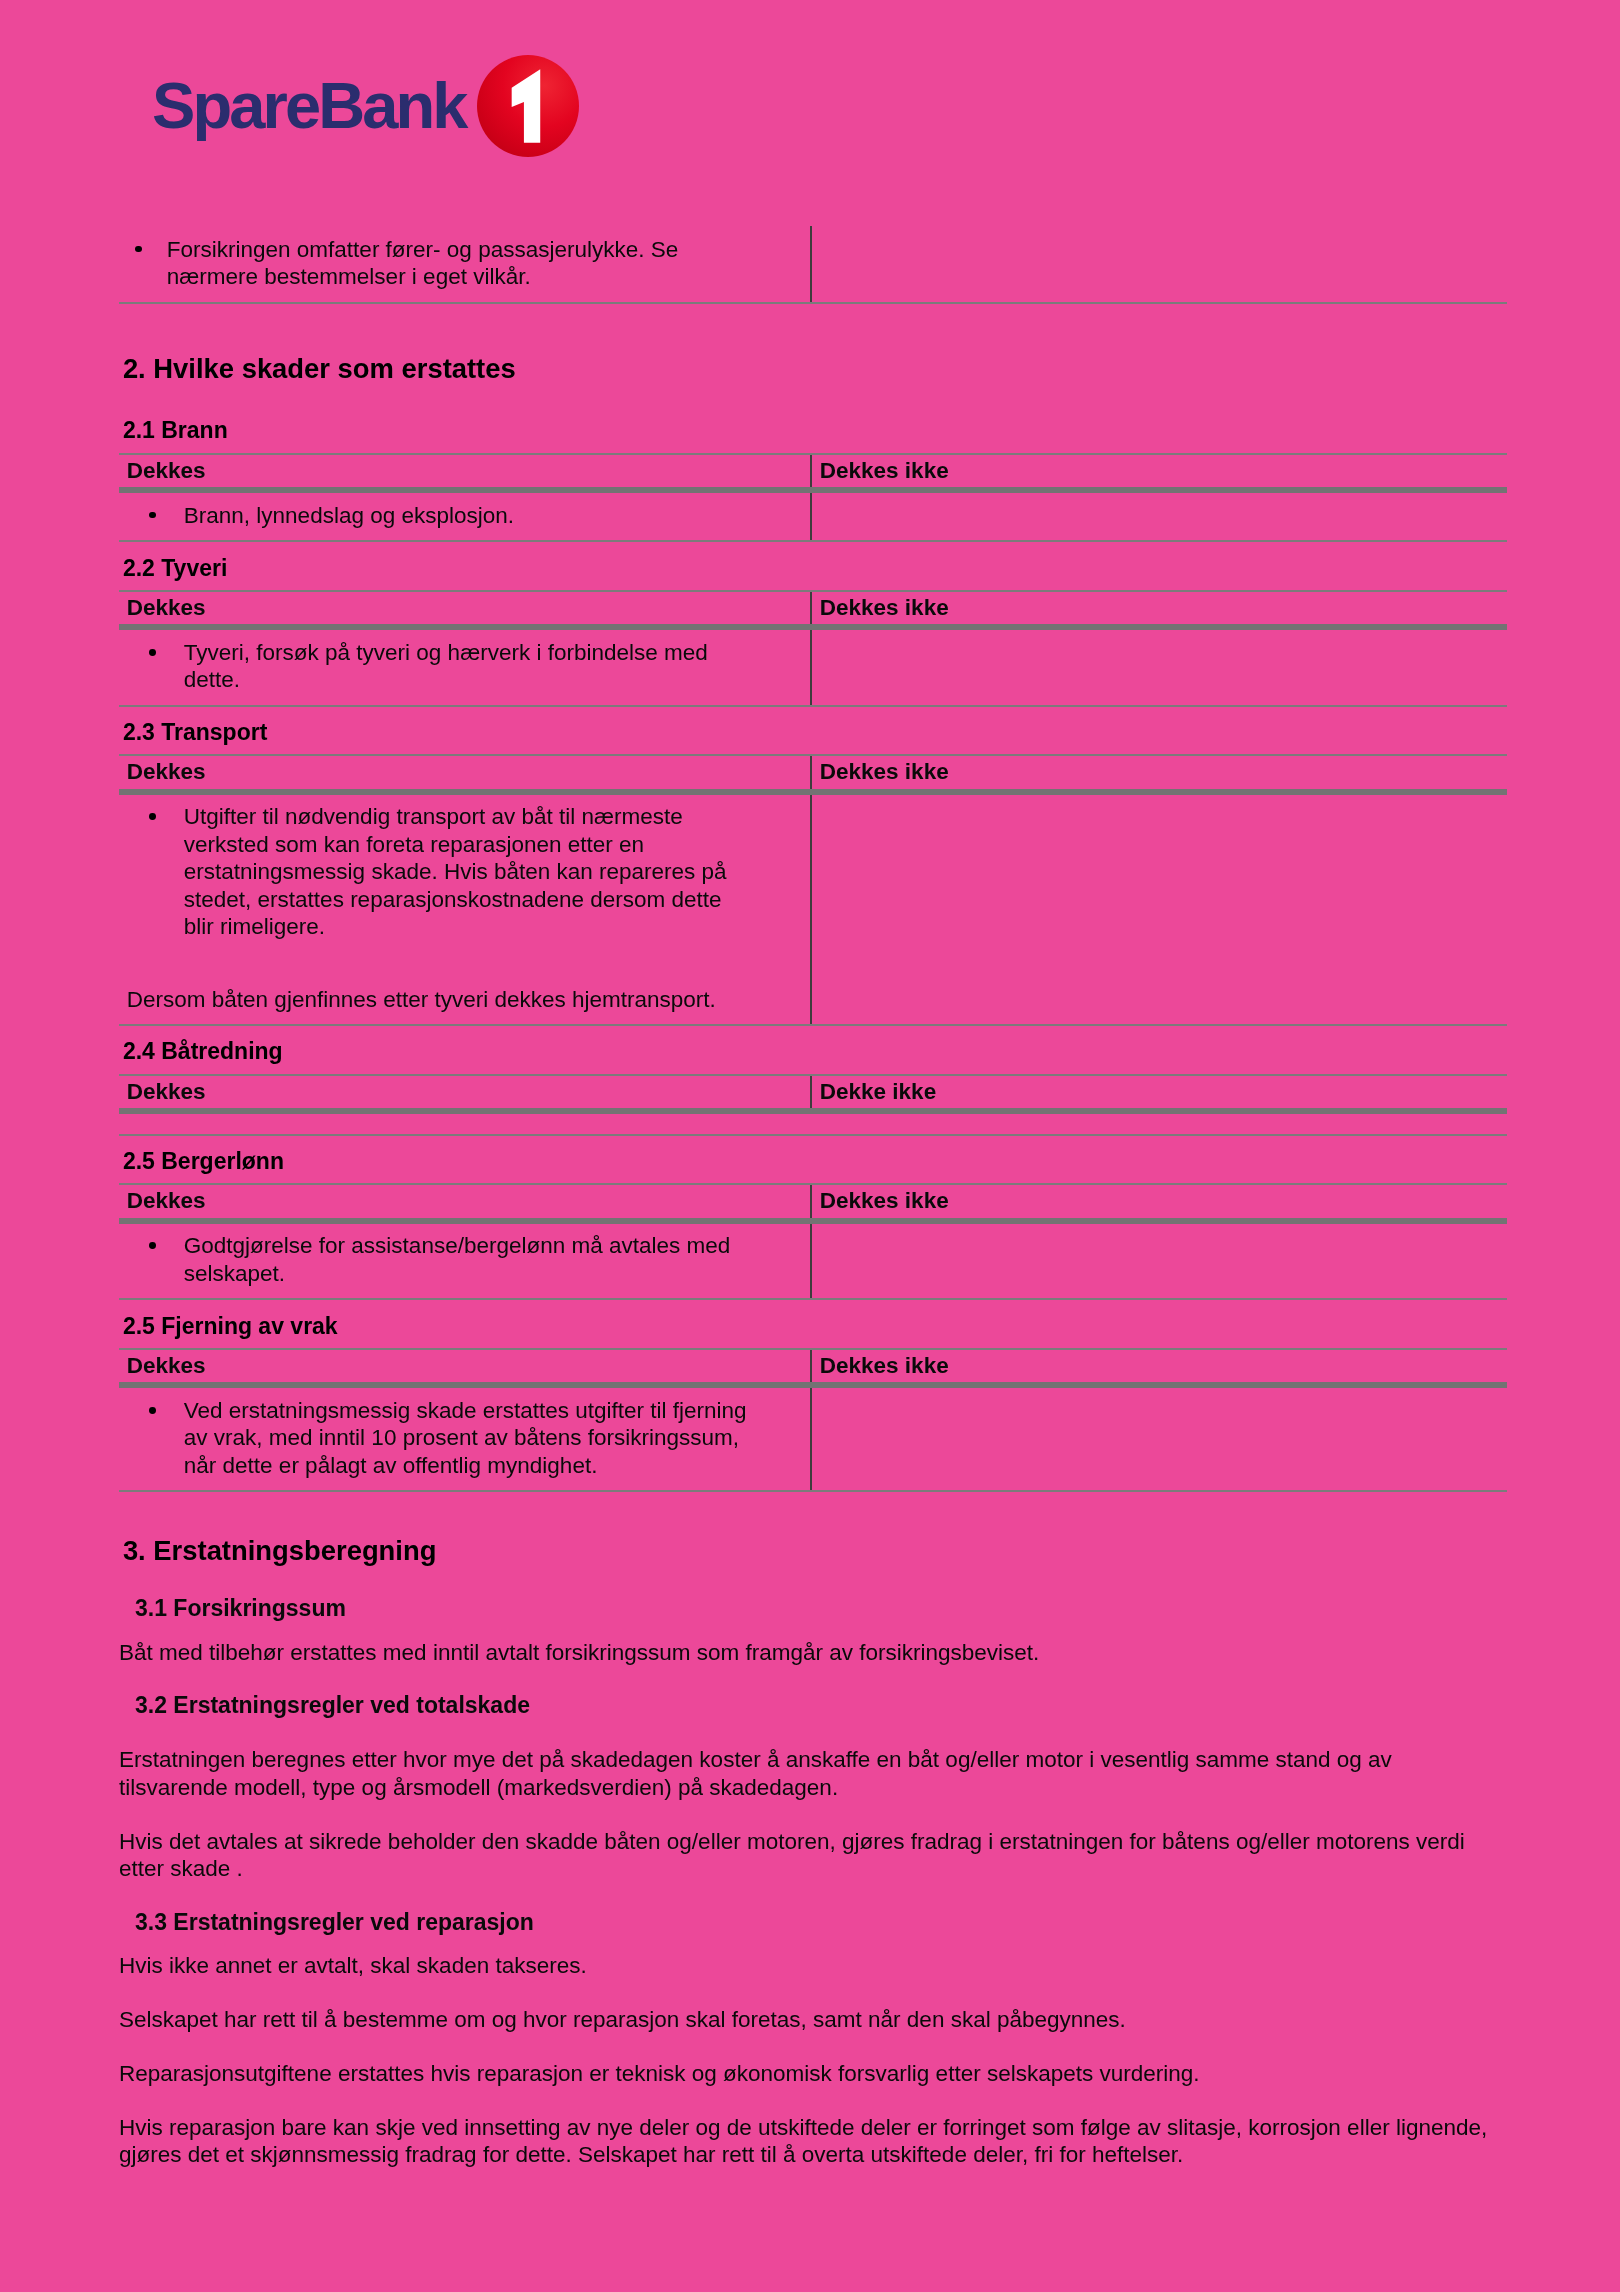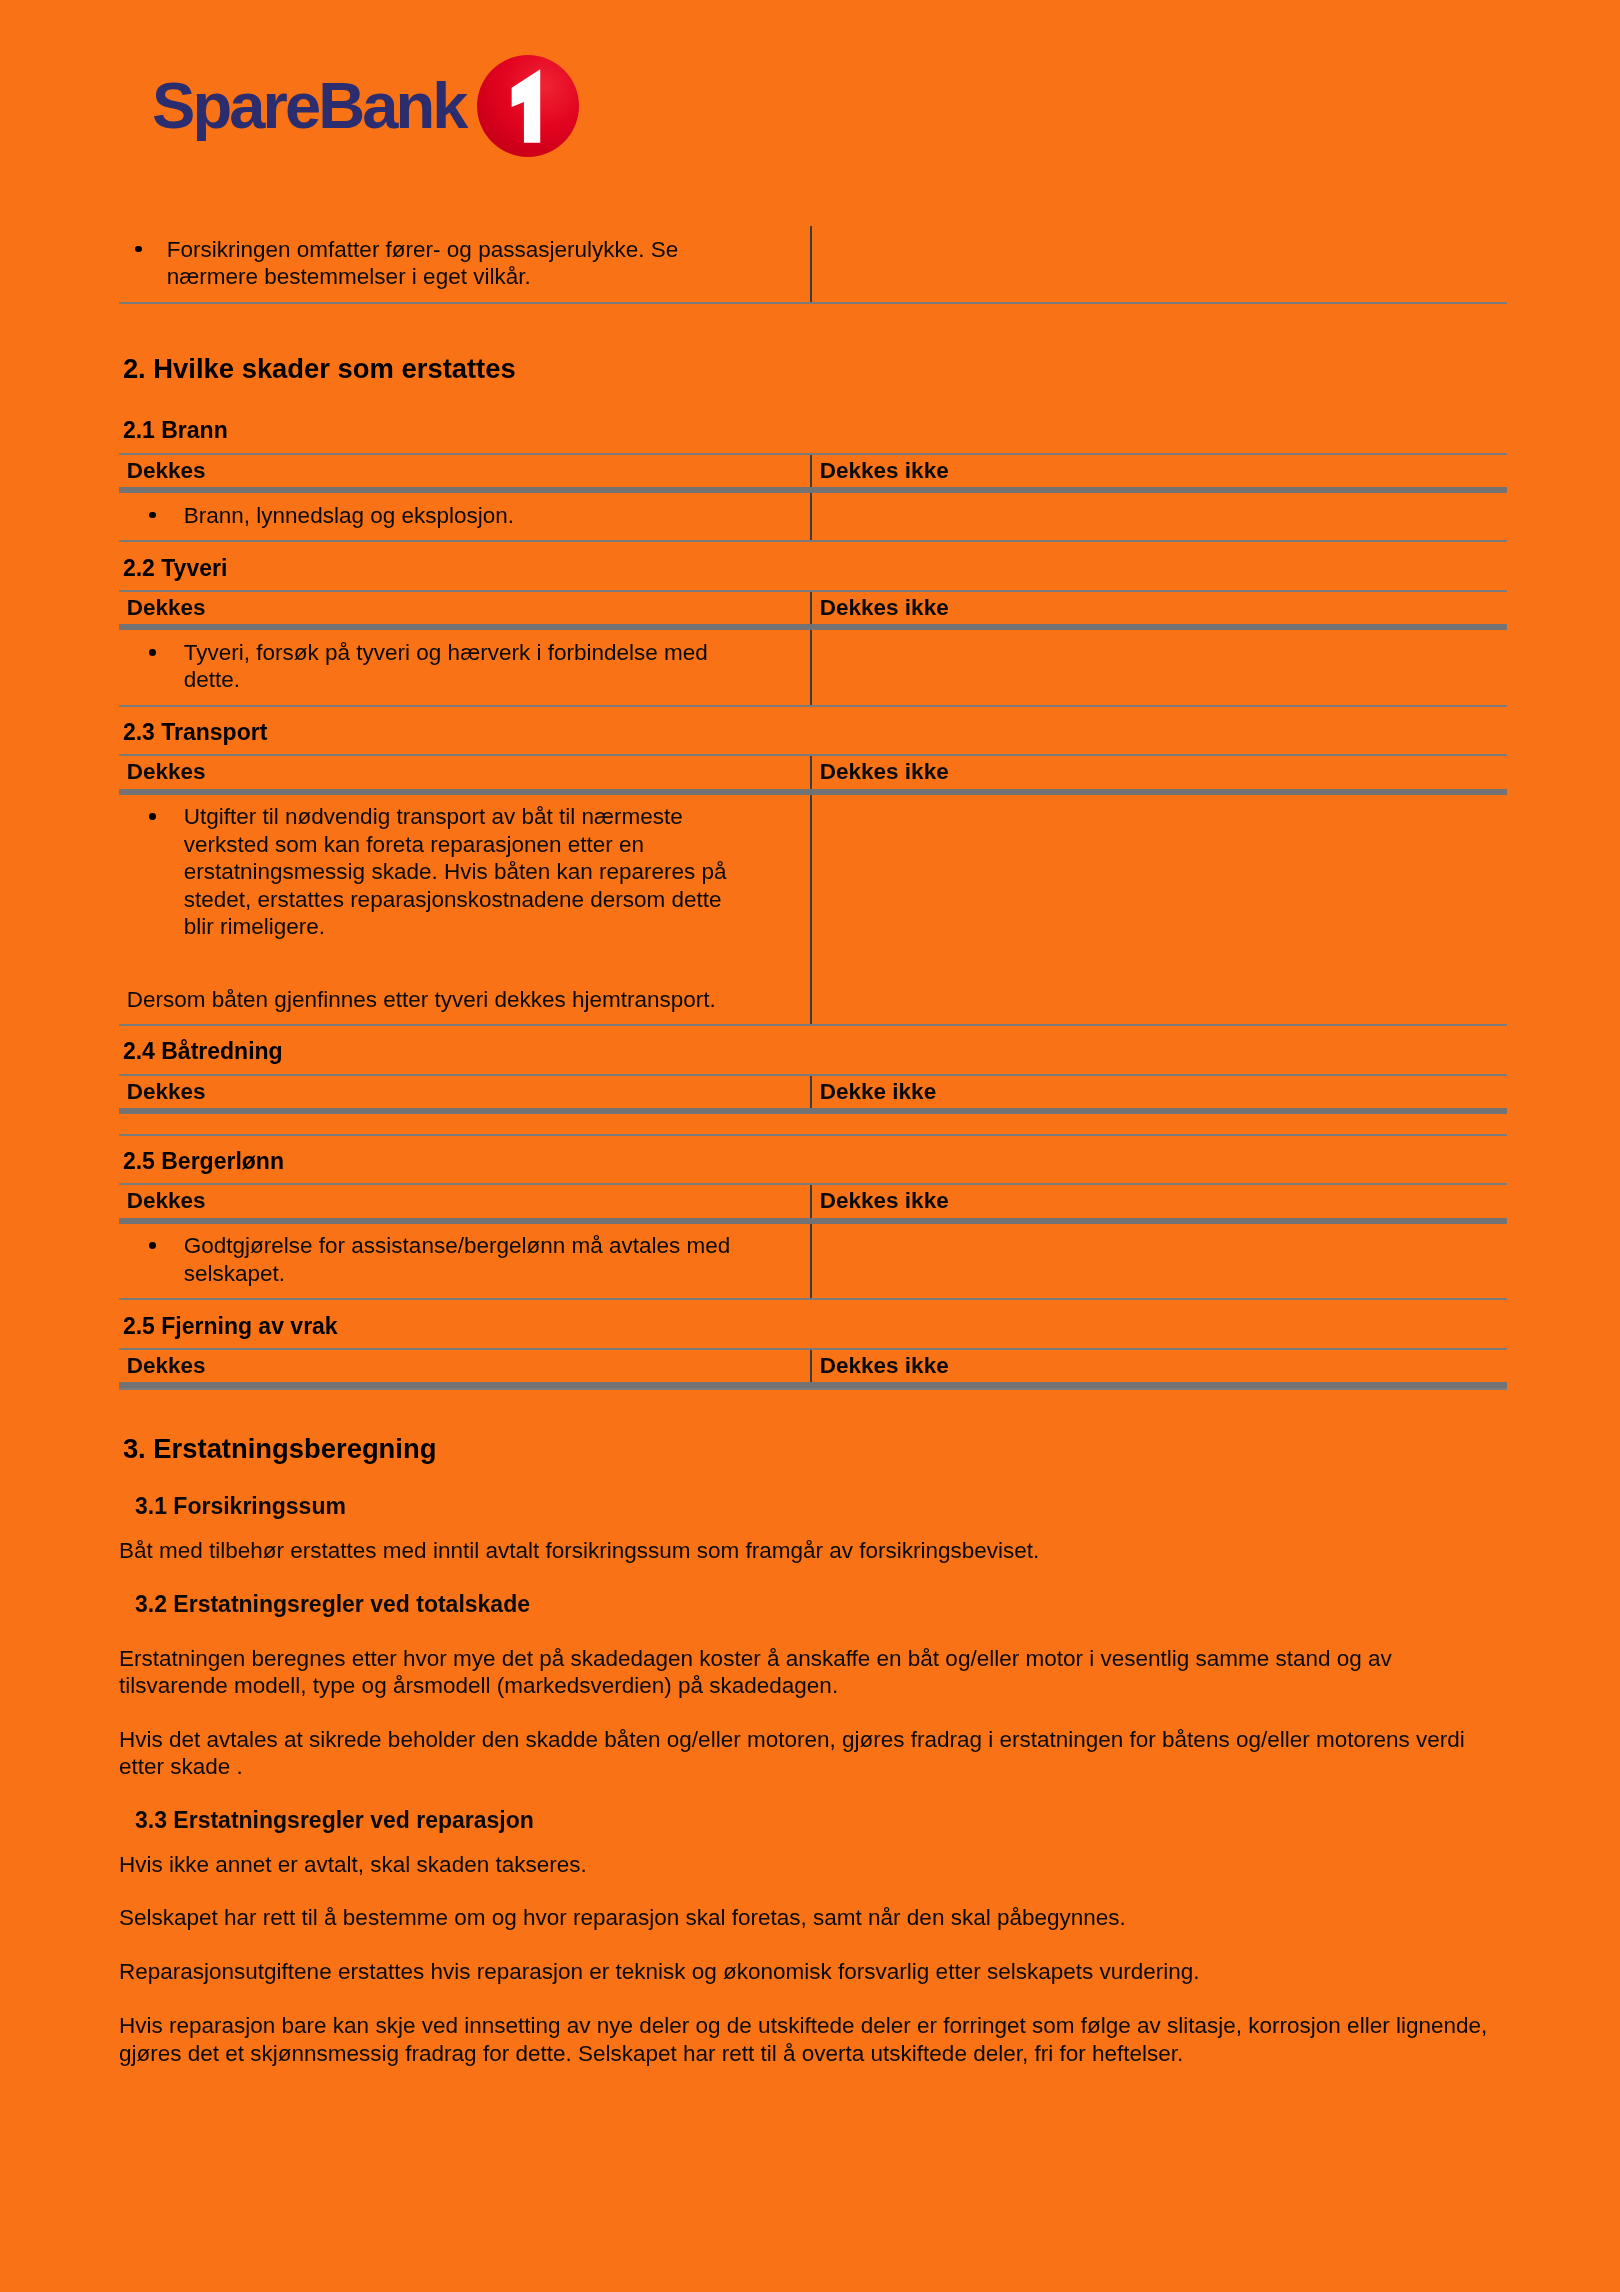--- a/index.html
+++ b/index.html
@@ -4,21 +4,21 @@
 <style>
   html, body { margin: 0; padding: 0; background: #ffffff; }
   body {
     width: 1620px; height: 2293px;
     font-family: "Liberation Sans", sans-serif;
     color: #0a0a0a;
     font-size: 22.5px;
     line-height: 27.4px;
     -webkit-font-smoothing: antialiased;
   }
-  .page { position: relative; width: 1620px; height: 2293px; overflow: hidden; background:#f97316; }
+  .page { position: relative; width: 1620px; height: 2293px; overflow: hidden; background:#ec4899; }
 
   
   .logo { display: flex; align-items: center; margin: 55px 0 0 152px; height: 102px; }
   .logo-text {
     font-weight: bold; font-size: 65px; letter-spacing: -2.9px;
     color: #2b2d6e; line-height: 102px;
   }
   .logo-badge {
     width: 102px; height: 102px; border-radius: 50%;
     margin-left: 11.8px; flex: 0 0 auto;
@@ -191,20 +191,29 @@
     </div>
   </section>
 
   <section class="coverage">
     <h2 class="sec-title">2.5 Fjerning av vrak</h2>
     <div class="ctable with-top">
       <div class="crow head">
         <div class="cell left col1">Dekkes</div>
         <div class="cell right col2">Dekkes ikke</div>
       </div>
+      <div class="crow body">
+        <div class="cell left">
+          <ul class="bullets">
+                  <li>Ved erstatningsmessig skade erstattes utgifter til fjerning av vrak, med inntil 10 prosent av båtens forsikringssum, når dette er pålagt av offentlig myndighet.</li>
+                </ul>
+
+        </div>
+        <div class="cell right"></div>
+      </div>
     </div>
   </section>
 </div>
 
     <h1 class="main-head second">3. Erstatningsberegning</h1>
 
     <div id="blocks-container">
   <div class="tblock first">
     <h3 class="subhead">3.1 Forsikringssum</h3>
   <p>Båt med tilbehør erstattes med inntil avtalt forsikringssum som framgår av forsikringsbeviset.</p>

